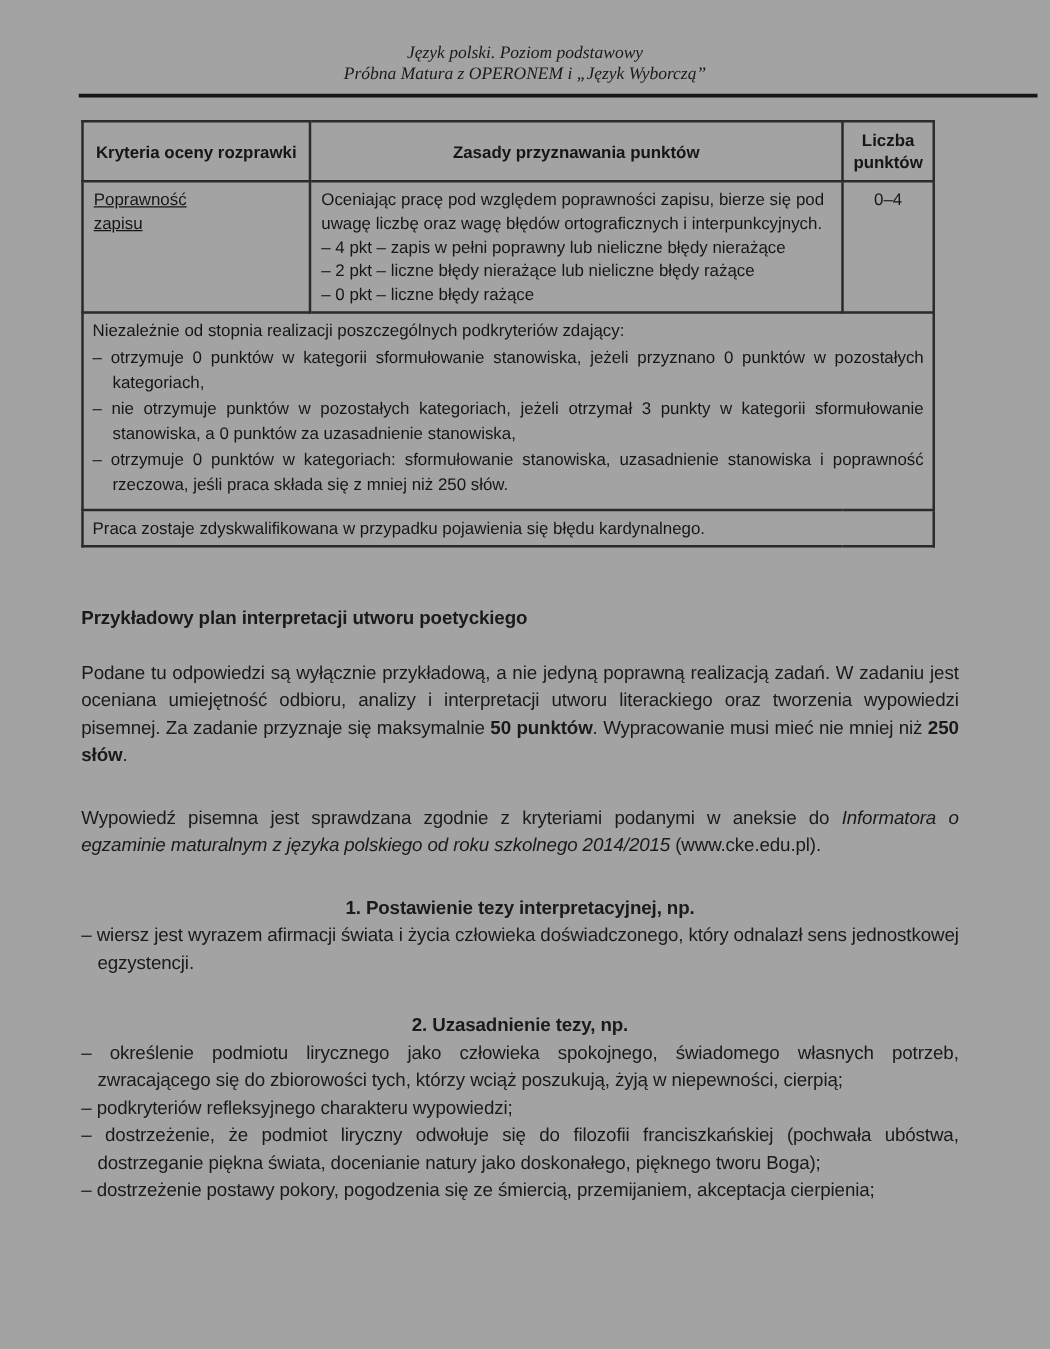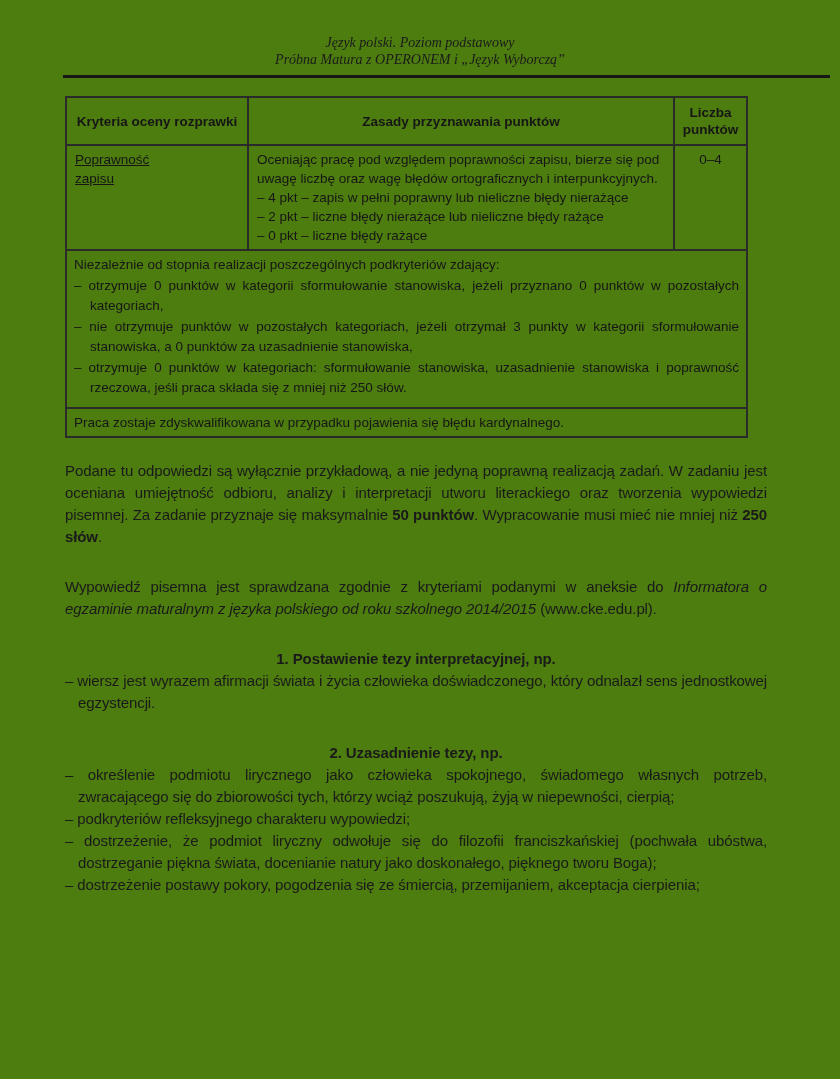--- a/index.html
+++ b/index.html
@@ -1,17 +1,17 @@
 <!DOCTYPE html>
 <html lang="pl"><head>
 <meta charset="utf-8">
 <style>
   html,body{margin:0;padding:0;background:#e9e9e9;}
   .page{
-    width:840px;height:1079px;background:#4d7c0f;margin:0 auto;
+    width:840px;height:1079px;background:#a3a3a3;margin:0 auto;
     position:relative;overflow:hidden;
     font-family:"Liberation Sans",sans-serif;color:#1a1a1a;
   }
   
   .doc-header{
     padding-top:34px;text-align:center;
     font-family:"Liberation Serif",serif;font-style:italic;
     font-size:14px;line-height:17px;color:#1b1b1b;
   }
   .rule{margin:7px 0 0 63px;width:767px;height:3px;background:#171717;}
@@ -93,20 +93,21 @@
       </td>
     </tr>
     <tr>
       <td class="cell-disq" colspan="3">Praca zostaje zdyskwalifikowana w przypadku pojawienia się błędu kardynalnego.</td>
     </tr>
   </tbody>
     </table>
 
   <div class="content">
 
+    <div class="heading">Przykładowy plan interpretacji utworu poetyckiego</div>
 
     <p class="para"><span>Podane tu odpowiedzi są wyłącznie przykładową, a nie jedyną poprawną realizacją zadań. W zadaniu jest oceniana umiejętność odbioru, analizy i interpretacji utworu literackiego oraz tworzenia wypowiedzi pisemnej. Za zadanie przyznaje się maksymalnie </span><span class="bold">50 punktów</span><span>. Wypracowanie musi mieć nie mniej niż </span><span class="bold">250 słów</span><span>.</span></p>
 
     <p class="para gap-lg"><span>Wypowiedź pisemna jest sprawdzana zgodnie z kryteriami podanymi w aneksie do </span><span class="italic">Informatora o egzaminie maturalnym z języka polskiego od roku szkolnego 2014/2015</span><span> (www.cke.edu.pl).</span></p>
 
 
     <div class="sec-head">1. Postawienie tezy interpretacyjnej, np.</div>
     <div class="bullets">
       <div class="bullet">– wiersz jest wyrazem afirmacji świata i życia człowieka doświadczonego, który odnalazł sens jednostkowej egzystencji.</div>
     </div>

